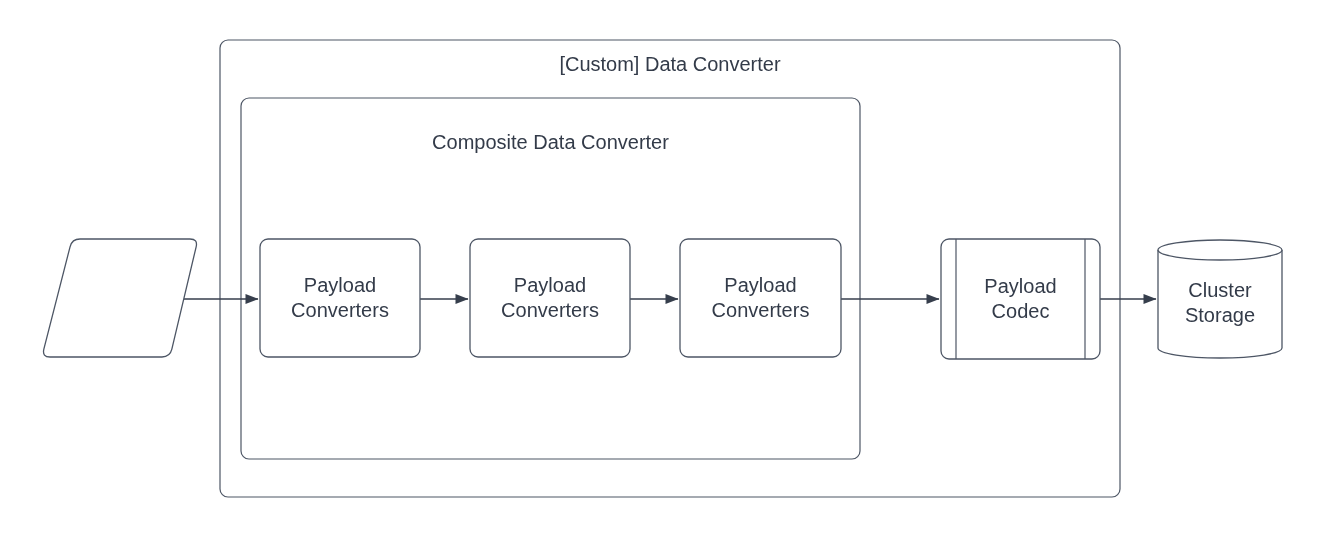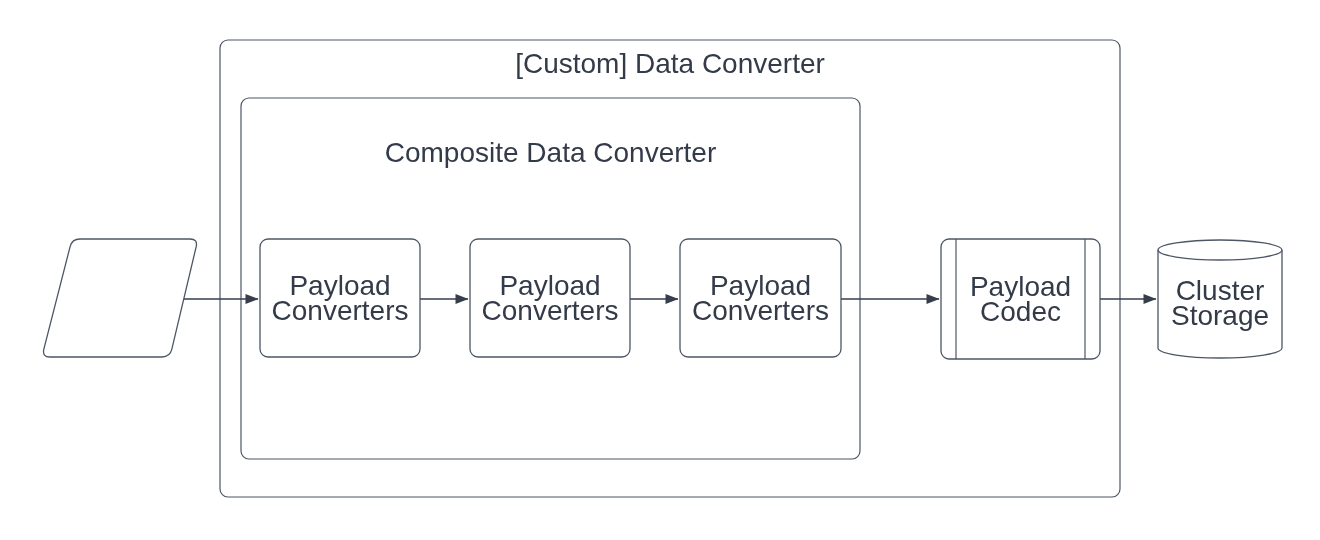--- a/index.html
+++ b/index.html
@@ -40,21 +40,21 @@
     stroke-width: 1.2;
   }
   .edge {
     stroke: var(--arrow-color);
     stroke-width: 1.7;
     fill: none;
   }
   .arrowhead { fill: var(--arrow-color); }
   .label {
     position: absolute;
-    font-size: 28px;
+    font-size: 20px;
     line-height: 25px;
     text-align: center;
     color: var(--text-color);
     pointer-events: none;
   }
   .label span { white-space: pre-line; display: block; }
   .flex-center {
     display: flex;
     align-items: center;
     justify-content: center;
@@ -94,21 +94,21 @@
     <line class="inset-line" x1="1085" y1="239" x2="1085" y2="359"></line>
 
     <path class="shape" d="M1158,250 V348 A62,10 0 0 0 1282,348 V250"></path>
     <ellipse class="shape" cx="1220" cy="250" rx="62" ry="10"></ellipse>
   </svg>
 
   <div class="label container-title" style="left:220px; top:52px; width:900px;">
     <span>[Custom] Data Converter</span>
   </div>
 
-  <div class="label container-title" style="left:241px; top:141px; width:619px;text-align:center;">
+  <div class="label container-title" style="left:241px; top:130px; width:619px;text-align:center;">
     <span>Composite Data Converter</span>
   </div>
 
 
   <div class="label flex-center" style="left:260px; top:239px; width:160px; height:118px;">
     <span>Payload
 Converters</span>
   </div>
 
   <div class="label flex-center" style="left:470px; top:239px; width:160px; height:118px;">

